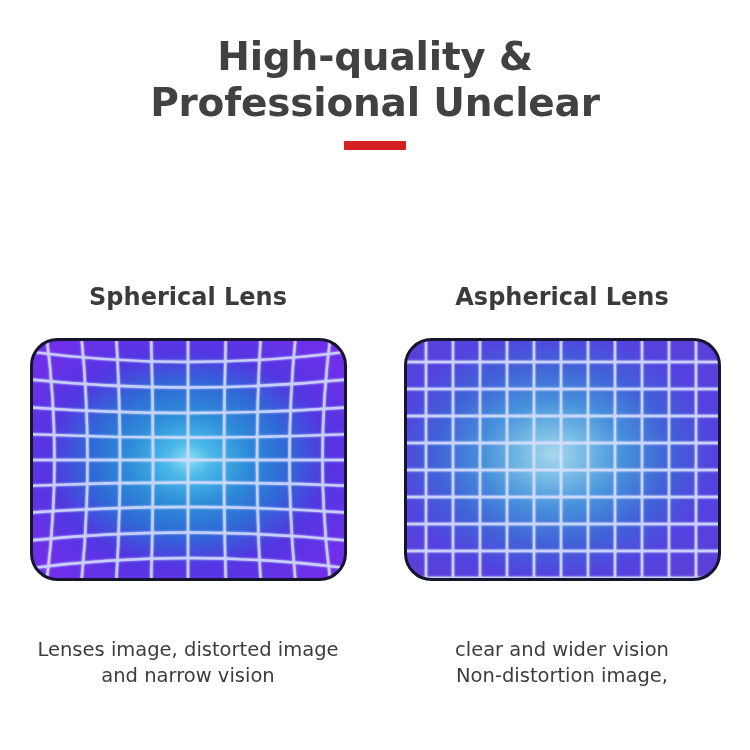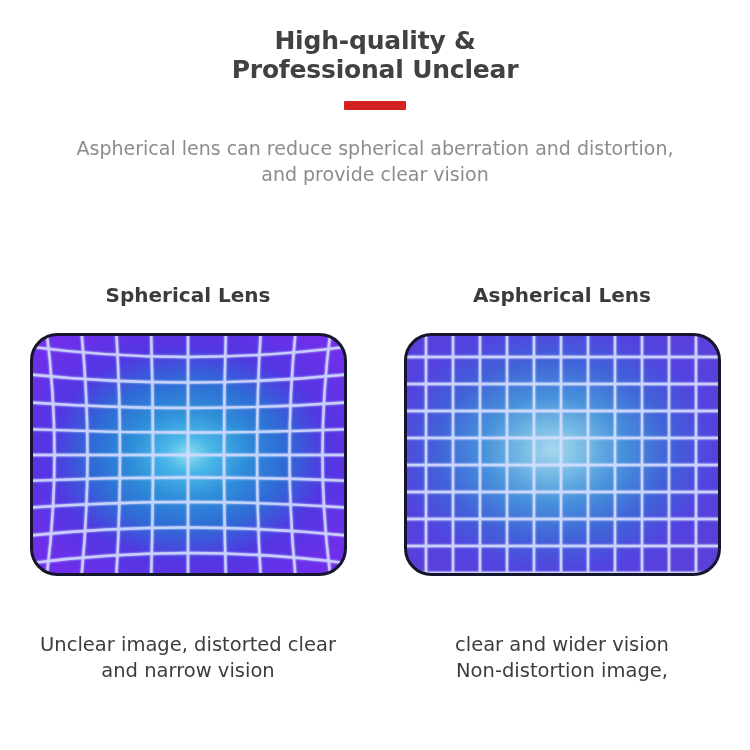--- a/index.html
+++ b/index.html
@@ -23,25 +23,25 @@
     box-sizing: border-box;
   }
 
   
   .header {
     padding-top: 18px;
     text-align: center;
   }
   .title {
     color: #414141;
-    font-size: 25px;
+    font-size: 39px;
     font-weight: 700;
     line-height: 1.17;
     letter-spacing: -0.2px;
-    margin: 8px auto;
+    margin: 16px auto;
     max-width: 620px;
   }
   .title-line {
     display: block;
   }
   .accent-bar {
     width: 62px;
     height: 9px;
     background: #d42020;
     margin: 16px auto 0 auto;
@@ -72,21 +72,21 @@
     box-sizing: border-box;
   }
   .col {
     width: 352px;
     display: flex;
     flex-direction: column;
     align-items: center;
   }
   .col-heading {
     color: #3b3b3b;
-    font-size: 20px;
+    font-size: 24px;
     font-weight: 700;
     line-height: 1.2;
     margin: 0 0 26px 0;
     text-align: center;
   }
 
   .lens-frame {
     width: 317px;
     height: 243px;
     position: relative;
@@ -113,24 +113,20 @@
 <body>
 
 <div class="page">
 
   <div class="header">
     <h1 class="title">
       <span class="title-line">High-quality &amp;</span>
       <span class="title-line">Professional Unclear</span>
     </h1>
     <div class="accent-bar"></div>
-    <p class="subtitle">
-      <span class="subtitle-line">Aspherical lens can reduce spherical aberration and distortion,</span>
-      <span class="subtitle-line">and provide clear vision</span>
-    </p>
   </div>
 
   <div class="compare">
 
     <div class="col">
       <div class="col-heading">Spherical Lens</div>
 
       <div class="lens-frame">
         <svg class="lens-svg" viewBox="0 0 317 243" xmlns="http://www.w3.org/2000/svg">
           <defs>
@@ -177,21 +173,21 @@
             <path d="M -6 175 Q 158 163 323 175"></path>
             <path d="M -6 203 Q 158 186 323 203"></path>
             <path d="M -6 231 Q 158 209 323 231"></path>
           </g>
 
           <rect x="1.5" y="1.5" width="314" height="240" rx="26" ry="26" fill="none" stroke="#15152e" stroke-width="3"></rect>
         </svg>
       </div>
 
       <div class="caption">
-        <span class="caption-line">Unclear image, distorted clear</span>
+        <span class="caption-line">Lenses image, distorted image</span>
         <span class="caption-line">and narrow vision</span>
       </div>
     </div>
 
     <div class="col">
       <div class="col-heading">Aspherical Lens</div>
 
       <div class="lens-frame">
         <svg class="lens-svg" viewBox="0 0 317 243" xmlns="http://www.w3.org/2000/svg">
           <defs>

